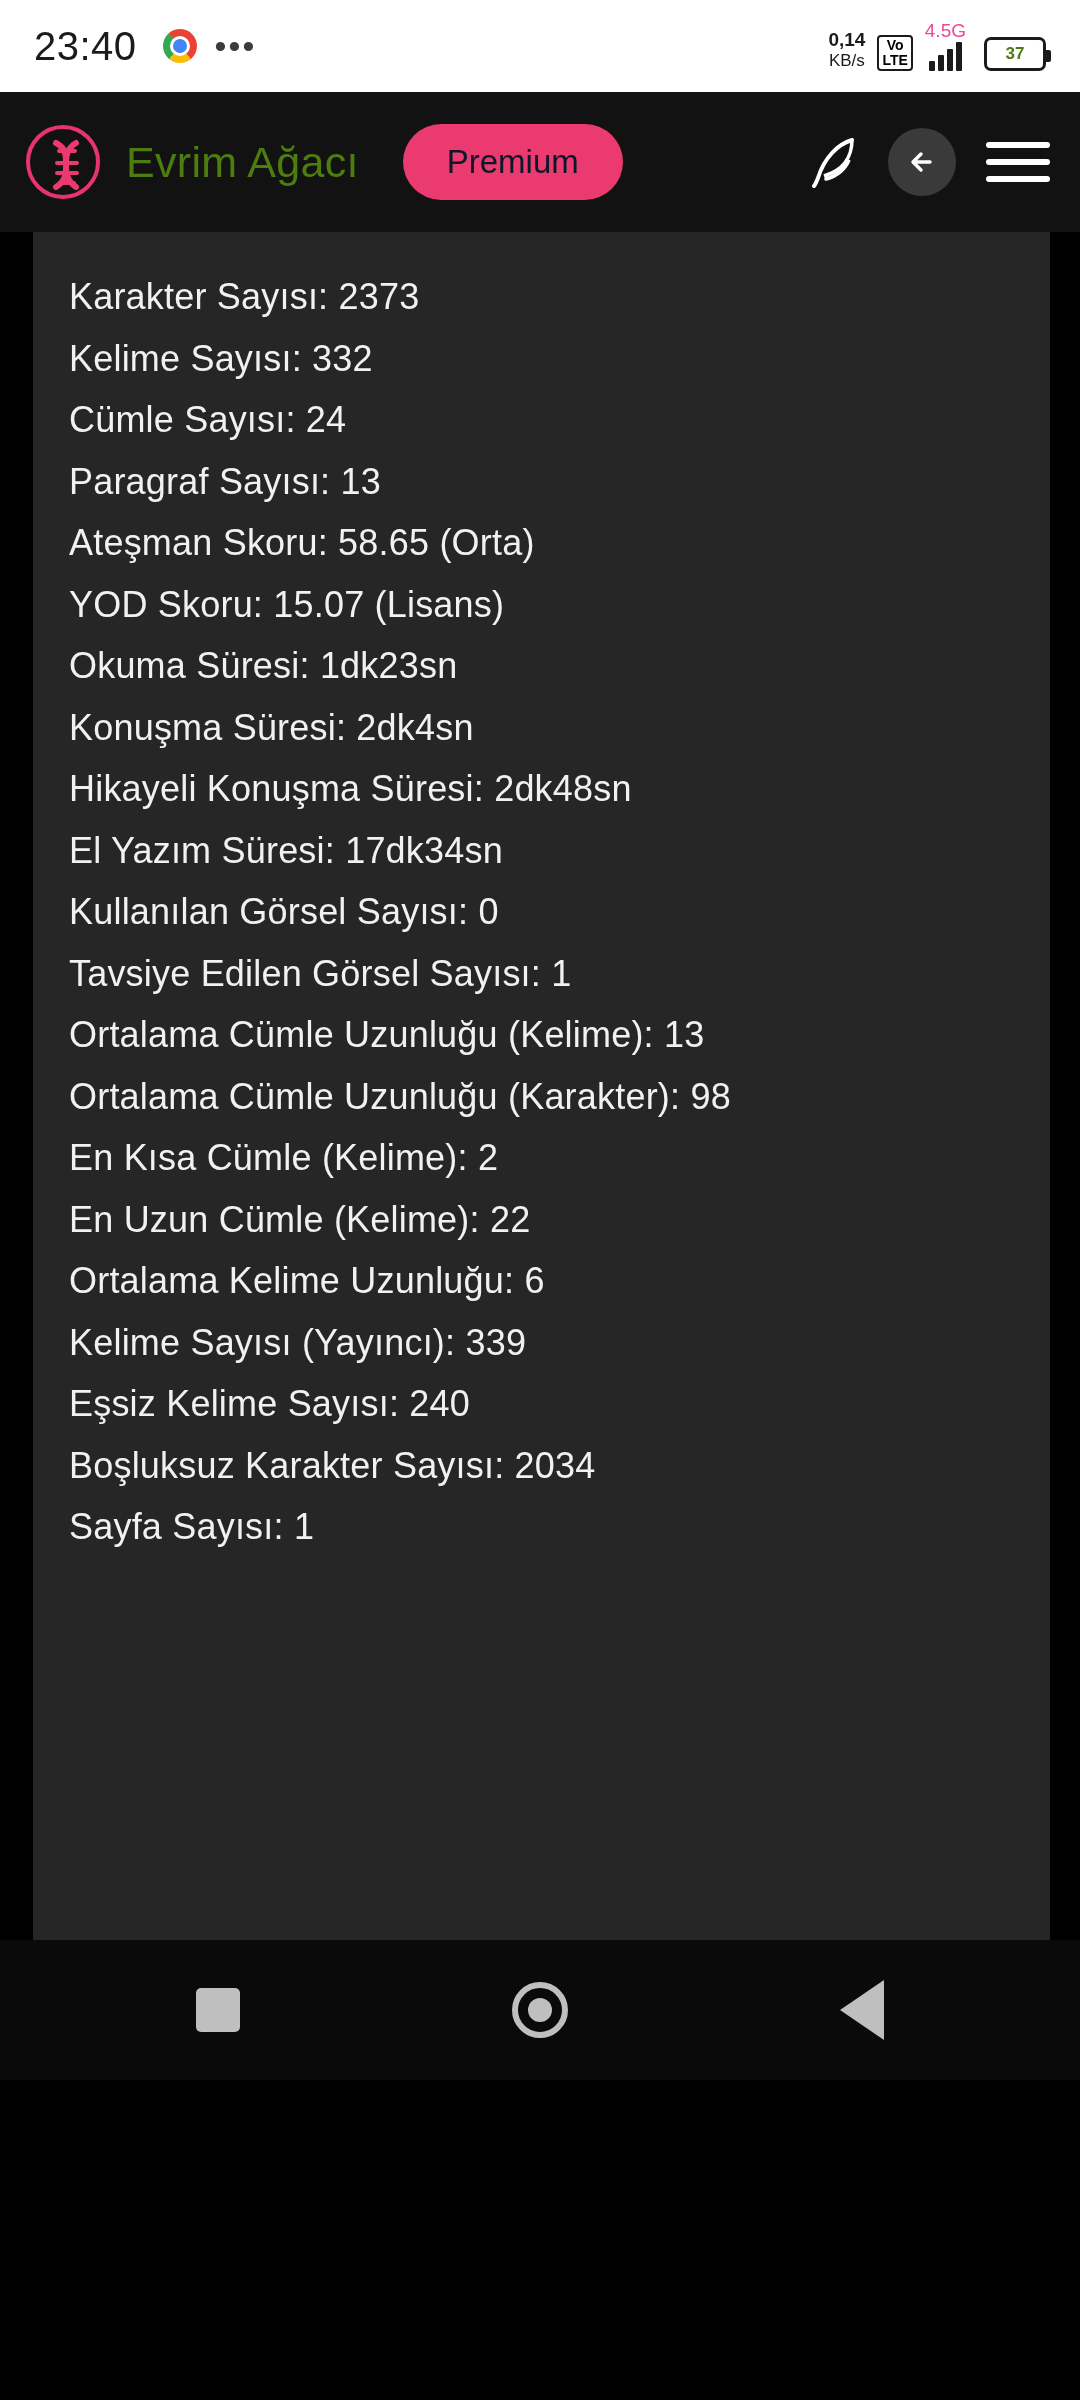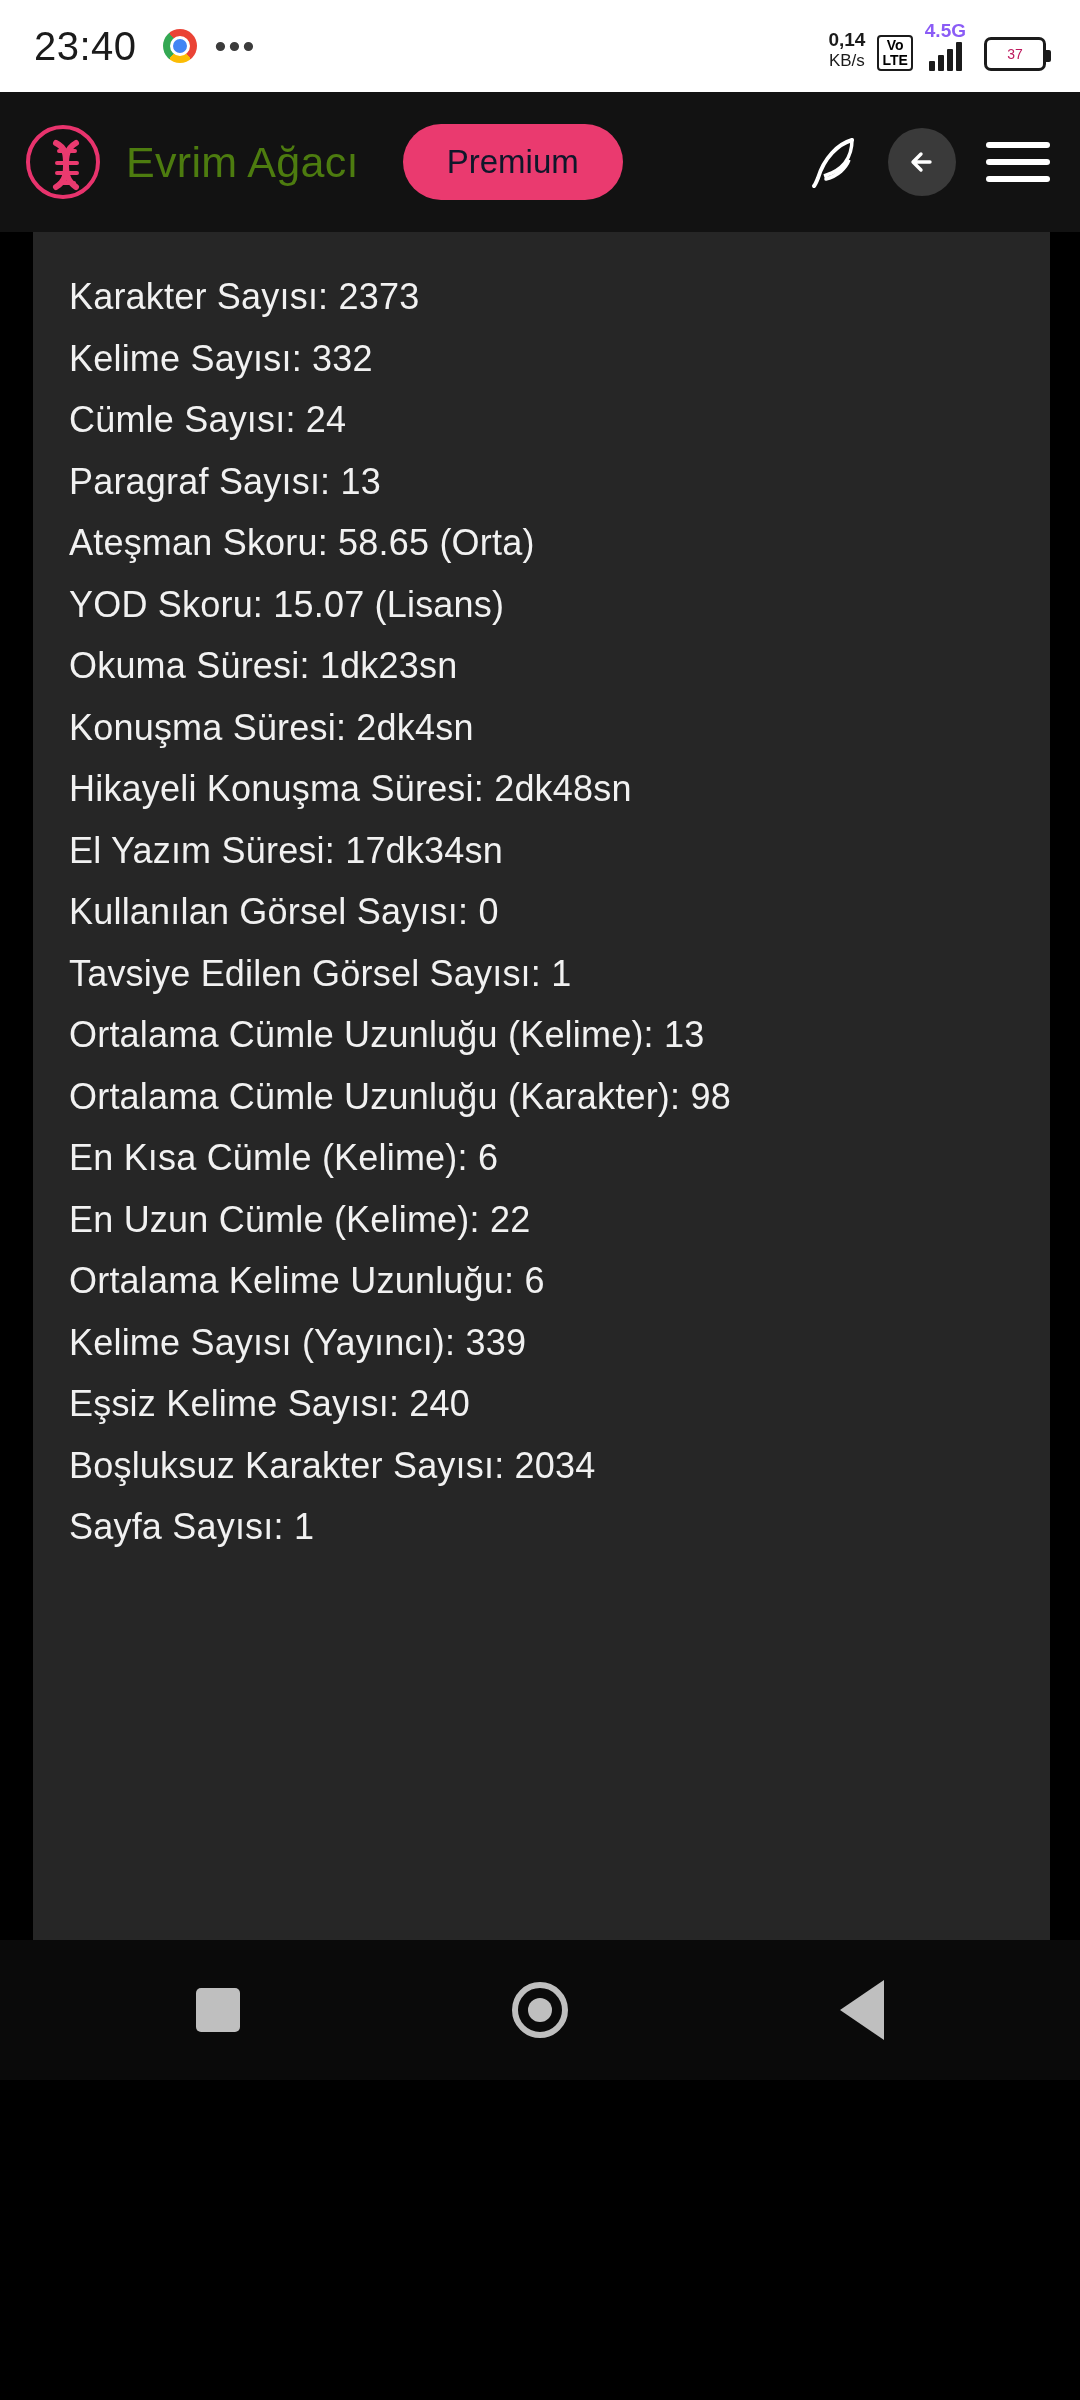--- a/index.html
+++ b/index.html
@@ -72,22 +72,22 @@
     line-height:15px;
     border:2px solid #1b1b1b;
     border-radius:4px;
     padding:1px 3px;
     text-align:center;
     font-weight:700;
     color:#000000;
   }
   .net-gen {
     font-size:19px;
-    font-weight:700;
-    color:#8b5cf6;
+    font-weight:400;
+    color:#ec4899;
     text-align:left;
     line-height:20px;
   }
   .signal-wrap { display:flex; flex-direction:column; align-items:center; }
   .signal-bars {
     display:flex;
     align-items:flex-end;
     gap:3px;
     height:30px;
   }
@@ -113,23 +113,23 @@
   }
   .battery::after {
     content:"";
     position:absolute;
     right:-8px; top:10px;
     width:5px; height:12px;
     background:#1b1b1b;
     border-radius:0 2px 2px 0;
   }
   .battery span {
-    font-size:14px;
-    font-weight:400;
-    color:#be185d;
+    font-size:17px;
+    font-weight:700;
+    color:#4d7c0f;
   }
 
   
   .app-header {
     height:140px;
     background:#121212;
     display:flex;
     align-items:center;
     padding:0 30px 0 26px;
     gap:0;
@@ -314,21 +314,21 @@
     <div class="stat-line">Ateşman Skoru: 58.65 (Orta)</div>
     <div class="stat-line">YOD Skoru: 15.07 (Lisans)</div>
     <div class="stat-line">Okuma Süresi: 1dk23sn</div>
     <div class="stat-line">Konuşma Süresi: 2dk4sn</div>
     <div class="stat-line">Hikayeli Konuşma Süresi: 2dk48sn</div>
     <div class="stat-line">El Yazım Süresi: 17dk34sn</div>
     <div class="stat-line">Kullanılan Görsel Sayısı: 0</div>
     <div class="stat-line">Tavsiye Edilen Görsel Sayısı: 1</div>
     <div class="stat-line">Ortalama Cümle Uzunluğu (Kelime): 13</div>
     <div class="stat-line">Ortalama Cümle Uzunluğu (Karakter): 98</div>
-    <div class="stat-line">En Kısa Cümle (Kelime): 6</div>
+    <div class="stat-line">En Kısa Cümle (Kelime): 2</div>
     <div class="stat-line">En Uzun Cümle (Kelime): 22</div>
     <div class="stat-line">Ortalama Kelime Uzunluğu: 6</div>
     <div class="stat-line">Kelime Sayısı (Yayıncı): 339</div>
     <div class="stat-line">Eşsiz Kelime Sayısı: 240</div>
     <div class="stat-line">Boşluksuz Karakter Sayısı: 2034</div>
     <div class="stat-line">Sayfa Sayısı: 1</div>
   </div>
 </div>
 
 <div class="nav-bar">

